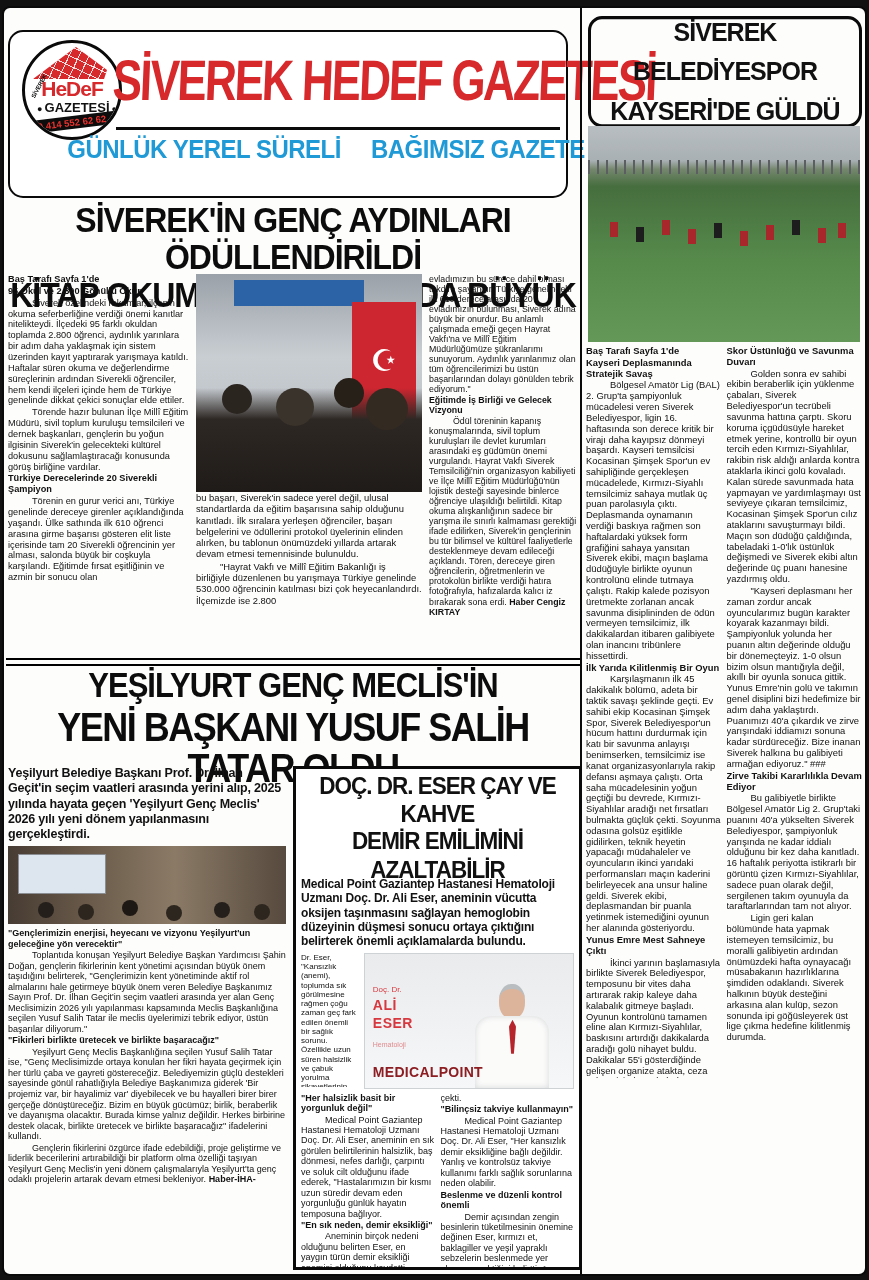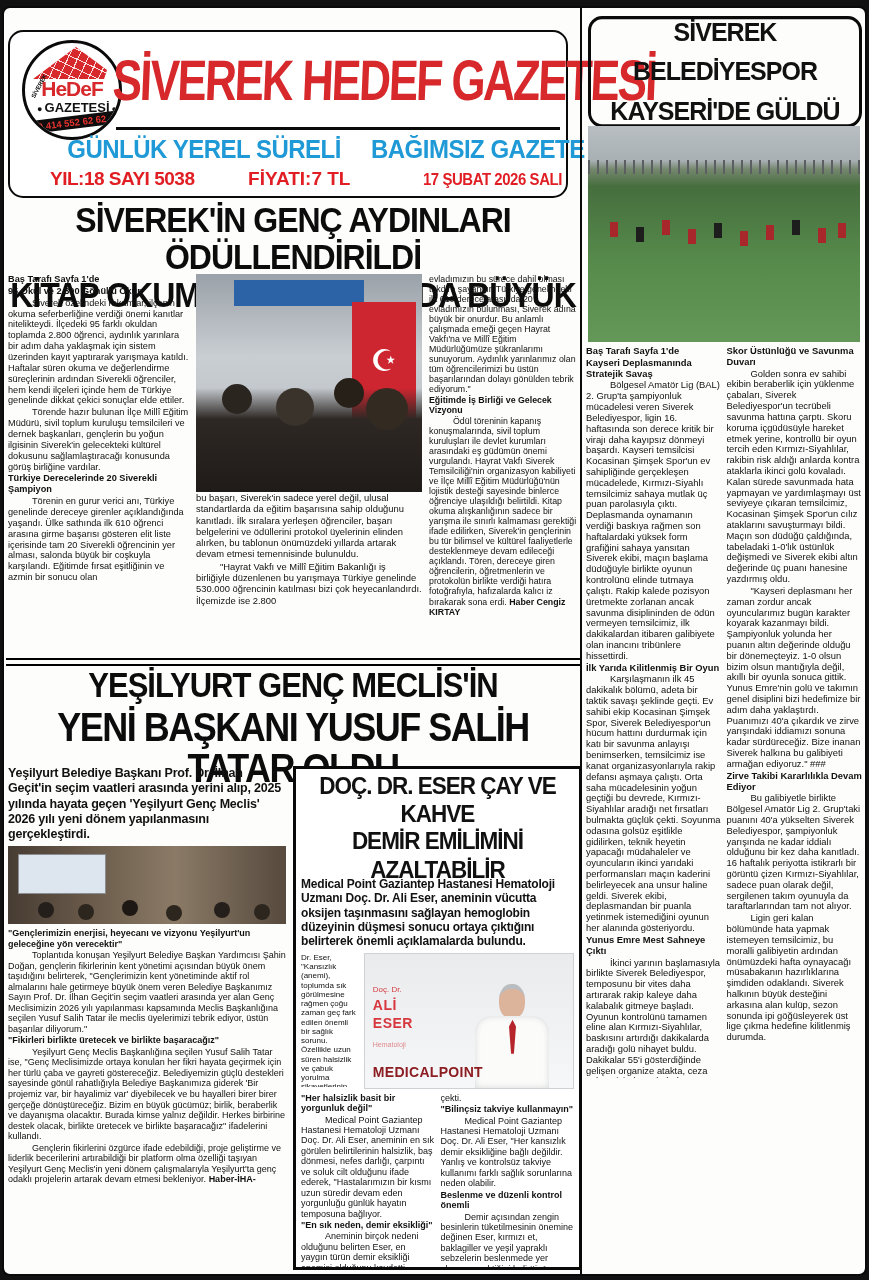--- a/index.html
+++ b/index.html
@@ -111,25 +111,20 @@
       <div class="logo-hedef">HeDeF</div>
       <div class="logo-gaz">GAZETESİ</div>
       <div class="logo-phone">0 414 552 62 62</div>
     </div>
     <div class="abs np-title">SİVEREK HEDEF GAZETESİ</div>
     <div class="abs np-rule"></div>
     <div class="abs np-sub">
       <span>GÜNLÜK YEREL SÜRELİ</span>
       <span>BAĞIMSIZ GAZETE</span>
     </div>
-    <div class="abs np-info">
-      <span class="i1">YIL:18  SAYI 5038</span>
-      <span class="i2">FİYATI:7 TL</span>
-      <span class="i3">17 ŞUBAT 2026 SALI</span>
-    </div>
   </div>
 
   <div class="abs sports-box">
     <span>SİVEREK BELEDİYESPOR</span>
     <span>KAYSERİ'DE GÜLDÜ</span>
   </div>
 
   <div class="abs right-box"></div>
 
   <div class="abs photo ph-pitch">

